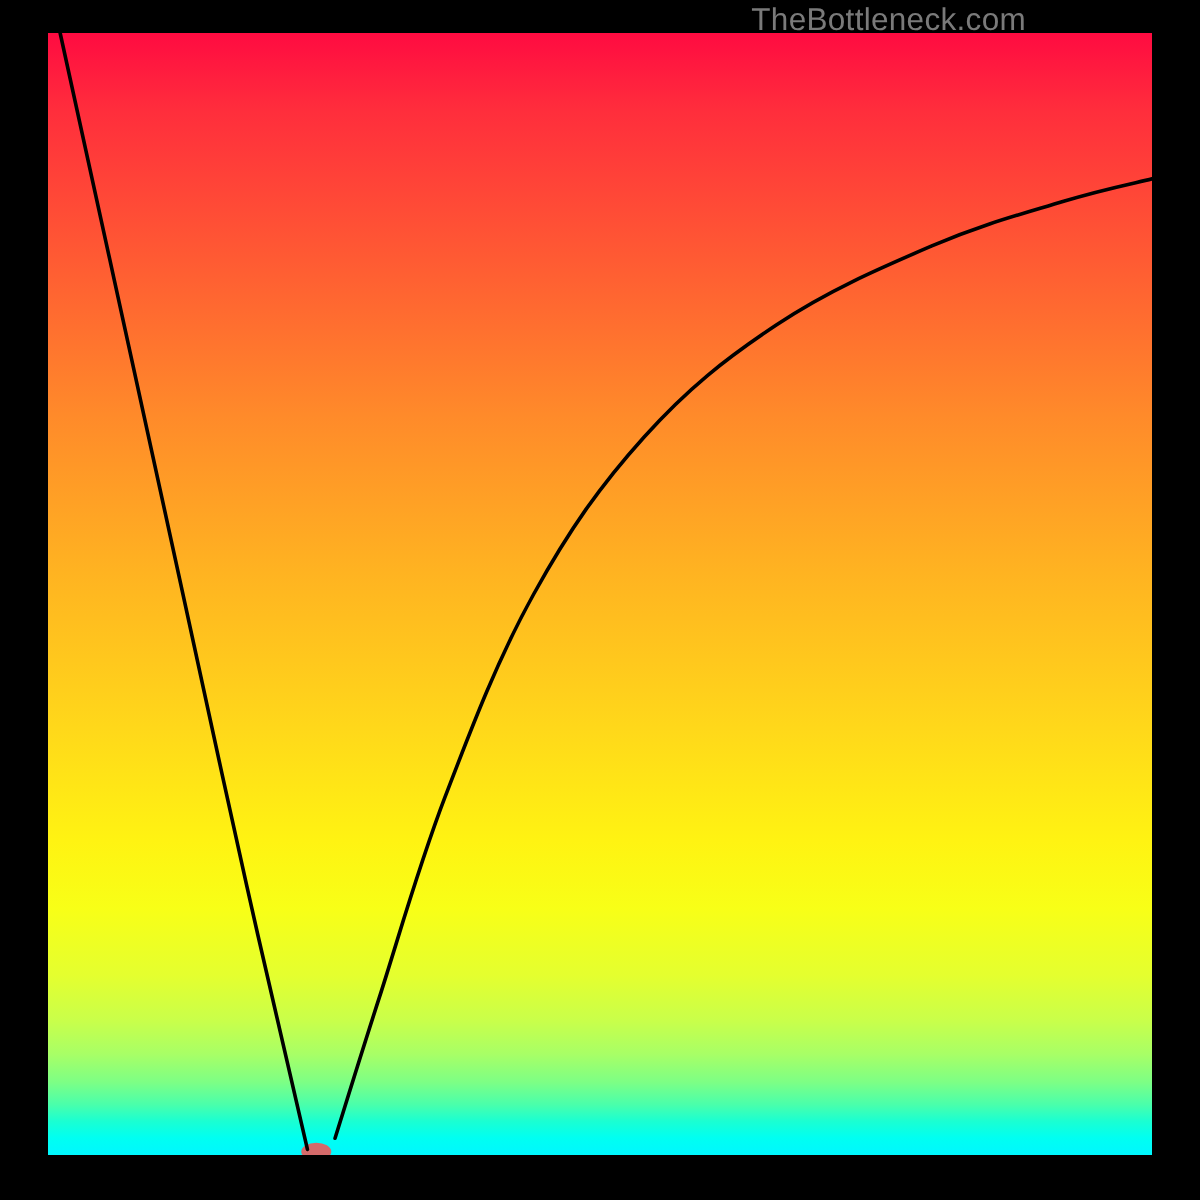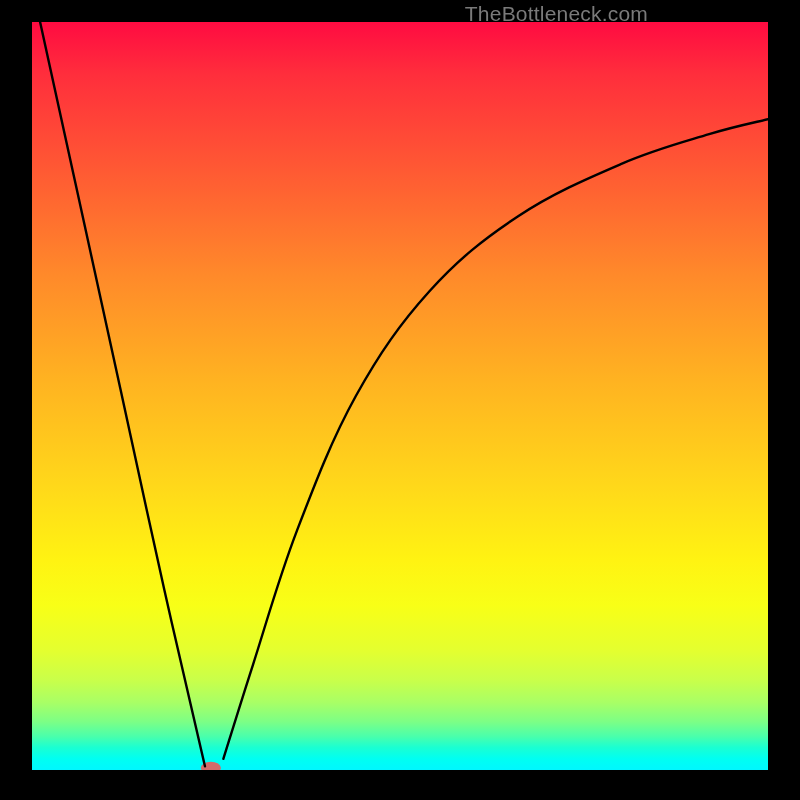--- a/index.html
+++ b/index.html
@@ -11,20 +11,21 @@
     overflow: hidden;
     font-family: Arial, Helvetica, sans-serif;
   }
   .frame {
     position: absolute;
     top: 0;
     left: 0;
     width: 680px;
     height: 800px;
     background: #000;
+    padding-left: 36px;
   }
   .plot {
     position: absolute;
     top: 22px;
     left: 32px;
     width: 736px;
     height: 748px;
     background: linear-gradient(to bottom,
       #ff0b41 0%,
       #ff2e3c 7%,

